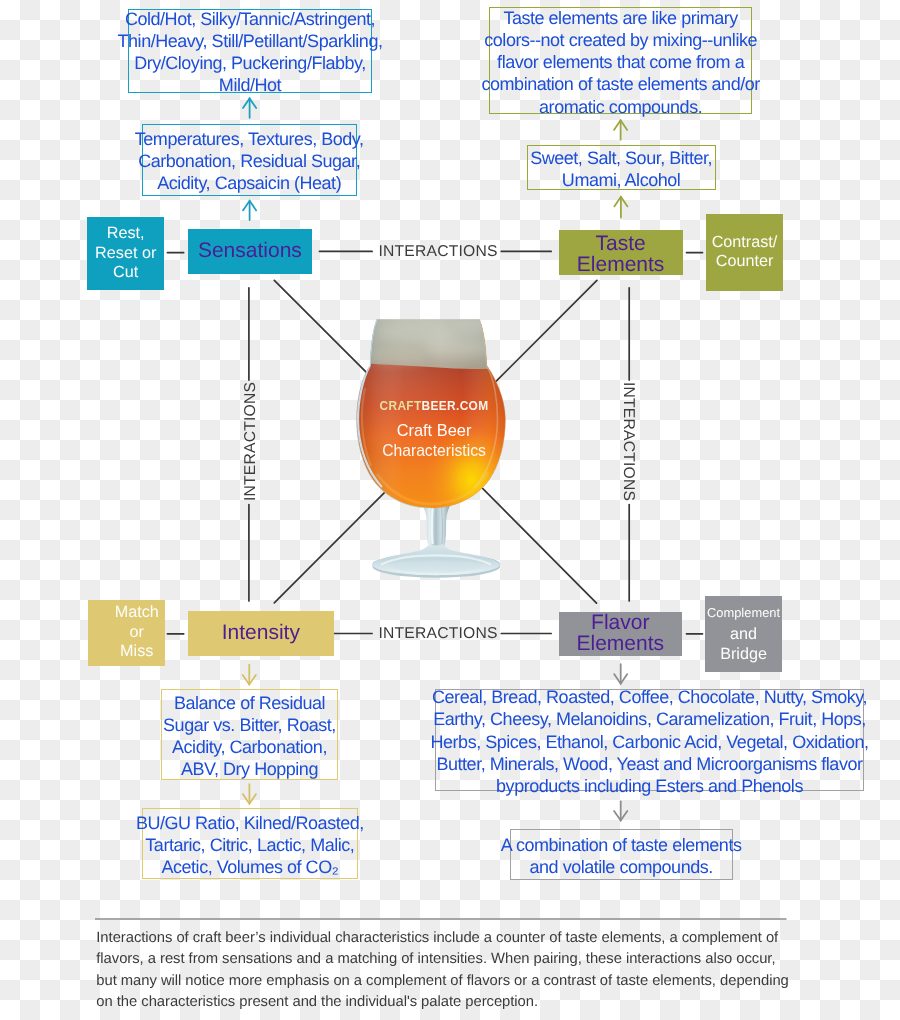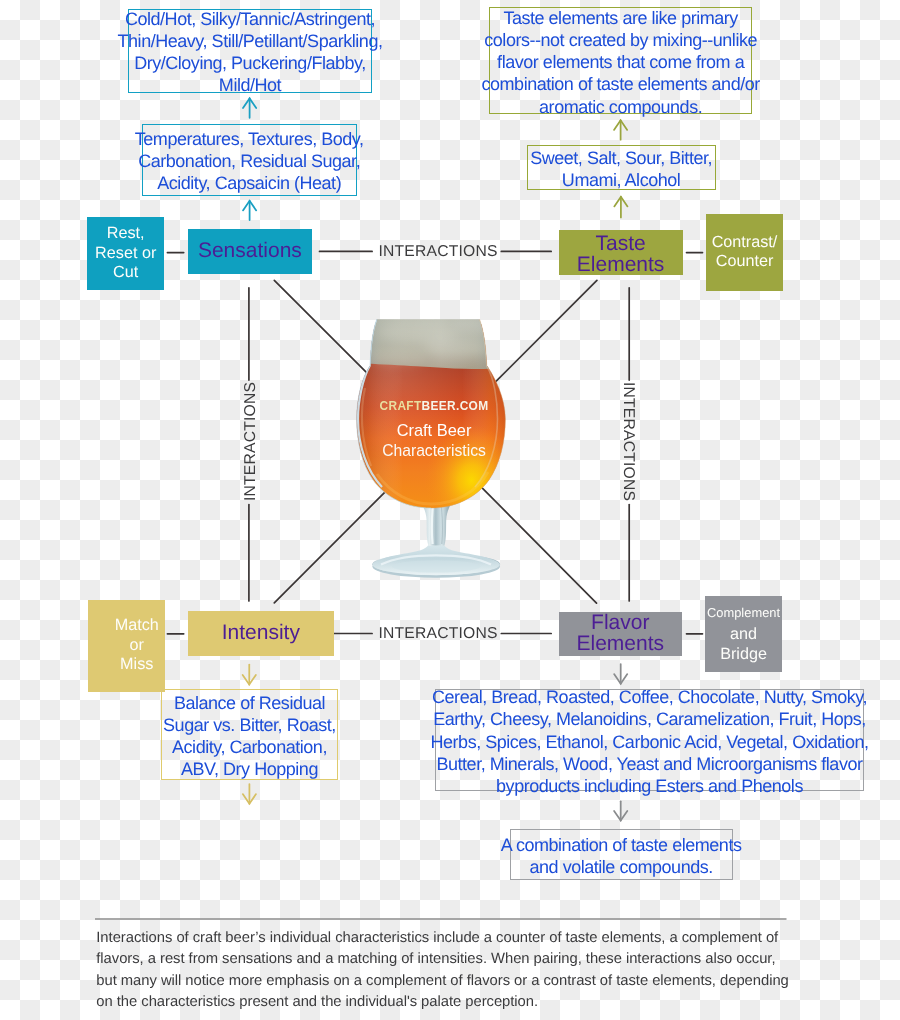--- a/index.html
+++ b/index.html
@@ -227,20 +227,25 @@
 <div class="box detail b-olive" style="left:526.5px;top:144.7px;width:189.2px;height:45.4px;">
       <div>Sweet, Salt, Sour, Bitter,</div>
       <div>Umami, Alcohol</div>
     </div>
 <div class="box detail b-gold" style="left:161.2px;top:689.2px;width:176.6px;height:91px;">
       <div>Balance of Residual</div>
       <div>Sugar vs. Bitter, Roast,</div>
       <div>Acidity, Carbonation,</div>
       <div>ABV, Dry Hopping</div>
     </div>
+<div class="box detail b-gold" style="left:141.5px;top:808.1px;width:216.7px;height:71px;">
+      <div>BU/GU Ratio, Kilned/Roasted,</div>
+      <div>Tartaric, Citric, Lactic, Malic,</div>
+      <div>Acetic, Volumes of CO₂</div>
+    </div>
 <div class="box detail b-gray" style="left:435px;top:689.3px;width:429px;height:101.9px;">
       <div>Cereal, Bread, Roasted, Coffee, Chocolate, Nutty, Smoky,</div>
       <div>Earthy, Cheesy, Melanoidins, Caramelization, Fruit, Hops,</div>
       <div>Herbs, Spices, Ethanol, Carbonic Acid, Vegetal, Oxidation,</div>
       <div>Butter, Minerals, Wood, Yeast and Microorganisms flavor</div>
       <div>byproducts including Esters and Phenols</div>
     </div>
 <div class="box detail b-gray" style="left:509.5px;top:829.4px;width:223.3px;height:50.3px;">
       <div>A combination of taste elements</div>
       <div>and volatile compounds.</div>
@@ -261,21 +266,21 @@
     </div>
 <div class="box mod n-blue" style="left:87.2px;top:216.7px;width:77px;height:73.3px;">
       <div>Rest,</div>
       <div>Reset or</div>
       <div>Cut</div>
     </div>
 <div class="box mod n-olive" style="left:706.1px;top:213.8px;width:76.8px;height:76.8px;">
       <div>Contrast/</div>
       <div>Counter</div>
     </div>
-<div class="box mod n-gold" style="left:87.8px;top:599.7px;width:76.9px;height:92px;padding-left:21px;">
+<div class="box mod n-gold" style="left:87.8px;top:599.7px;width:76.9px;height:66px;padding-left:21px;">
       <div>Match or</div>
       <div>Miss</div>
     </div>
 <div class="box mod n-gray" style="left:705.2px;top:595.5px;width:76.7px;height:76.5px;">
       <div style="font-size:12.9px;line-height:20.6px;">Complement</div>
       <div style="font-size:16.2px;line-height:20.4px;">and</div>
       <div style="font-size:16.2px;line-height:20.4px;">Bridge</div>
     </div>
 <div class="ilabel" style="left:378.5px;top:242.9px;">INTERACTIONS</div>
 <div class="ilabel" style="left:378.5px;top:625px;">INTERACTIONS</div>

